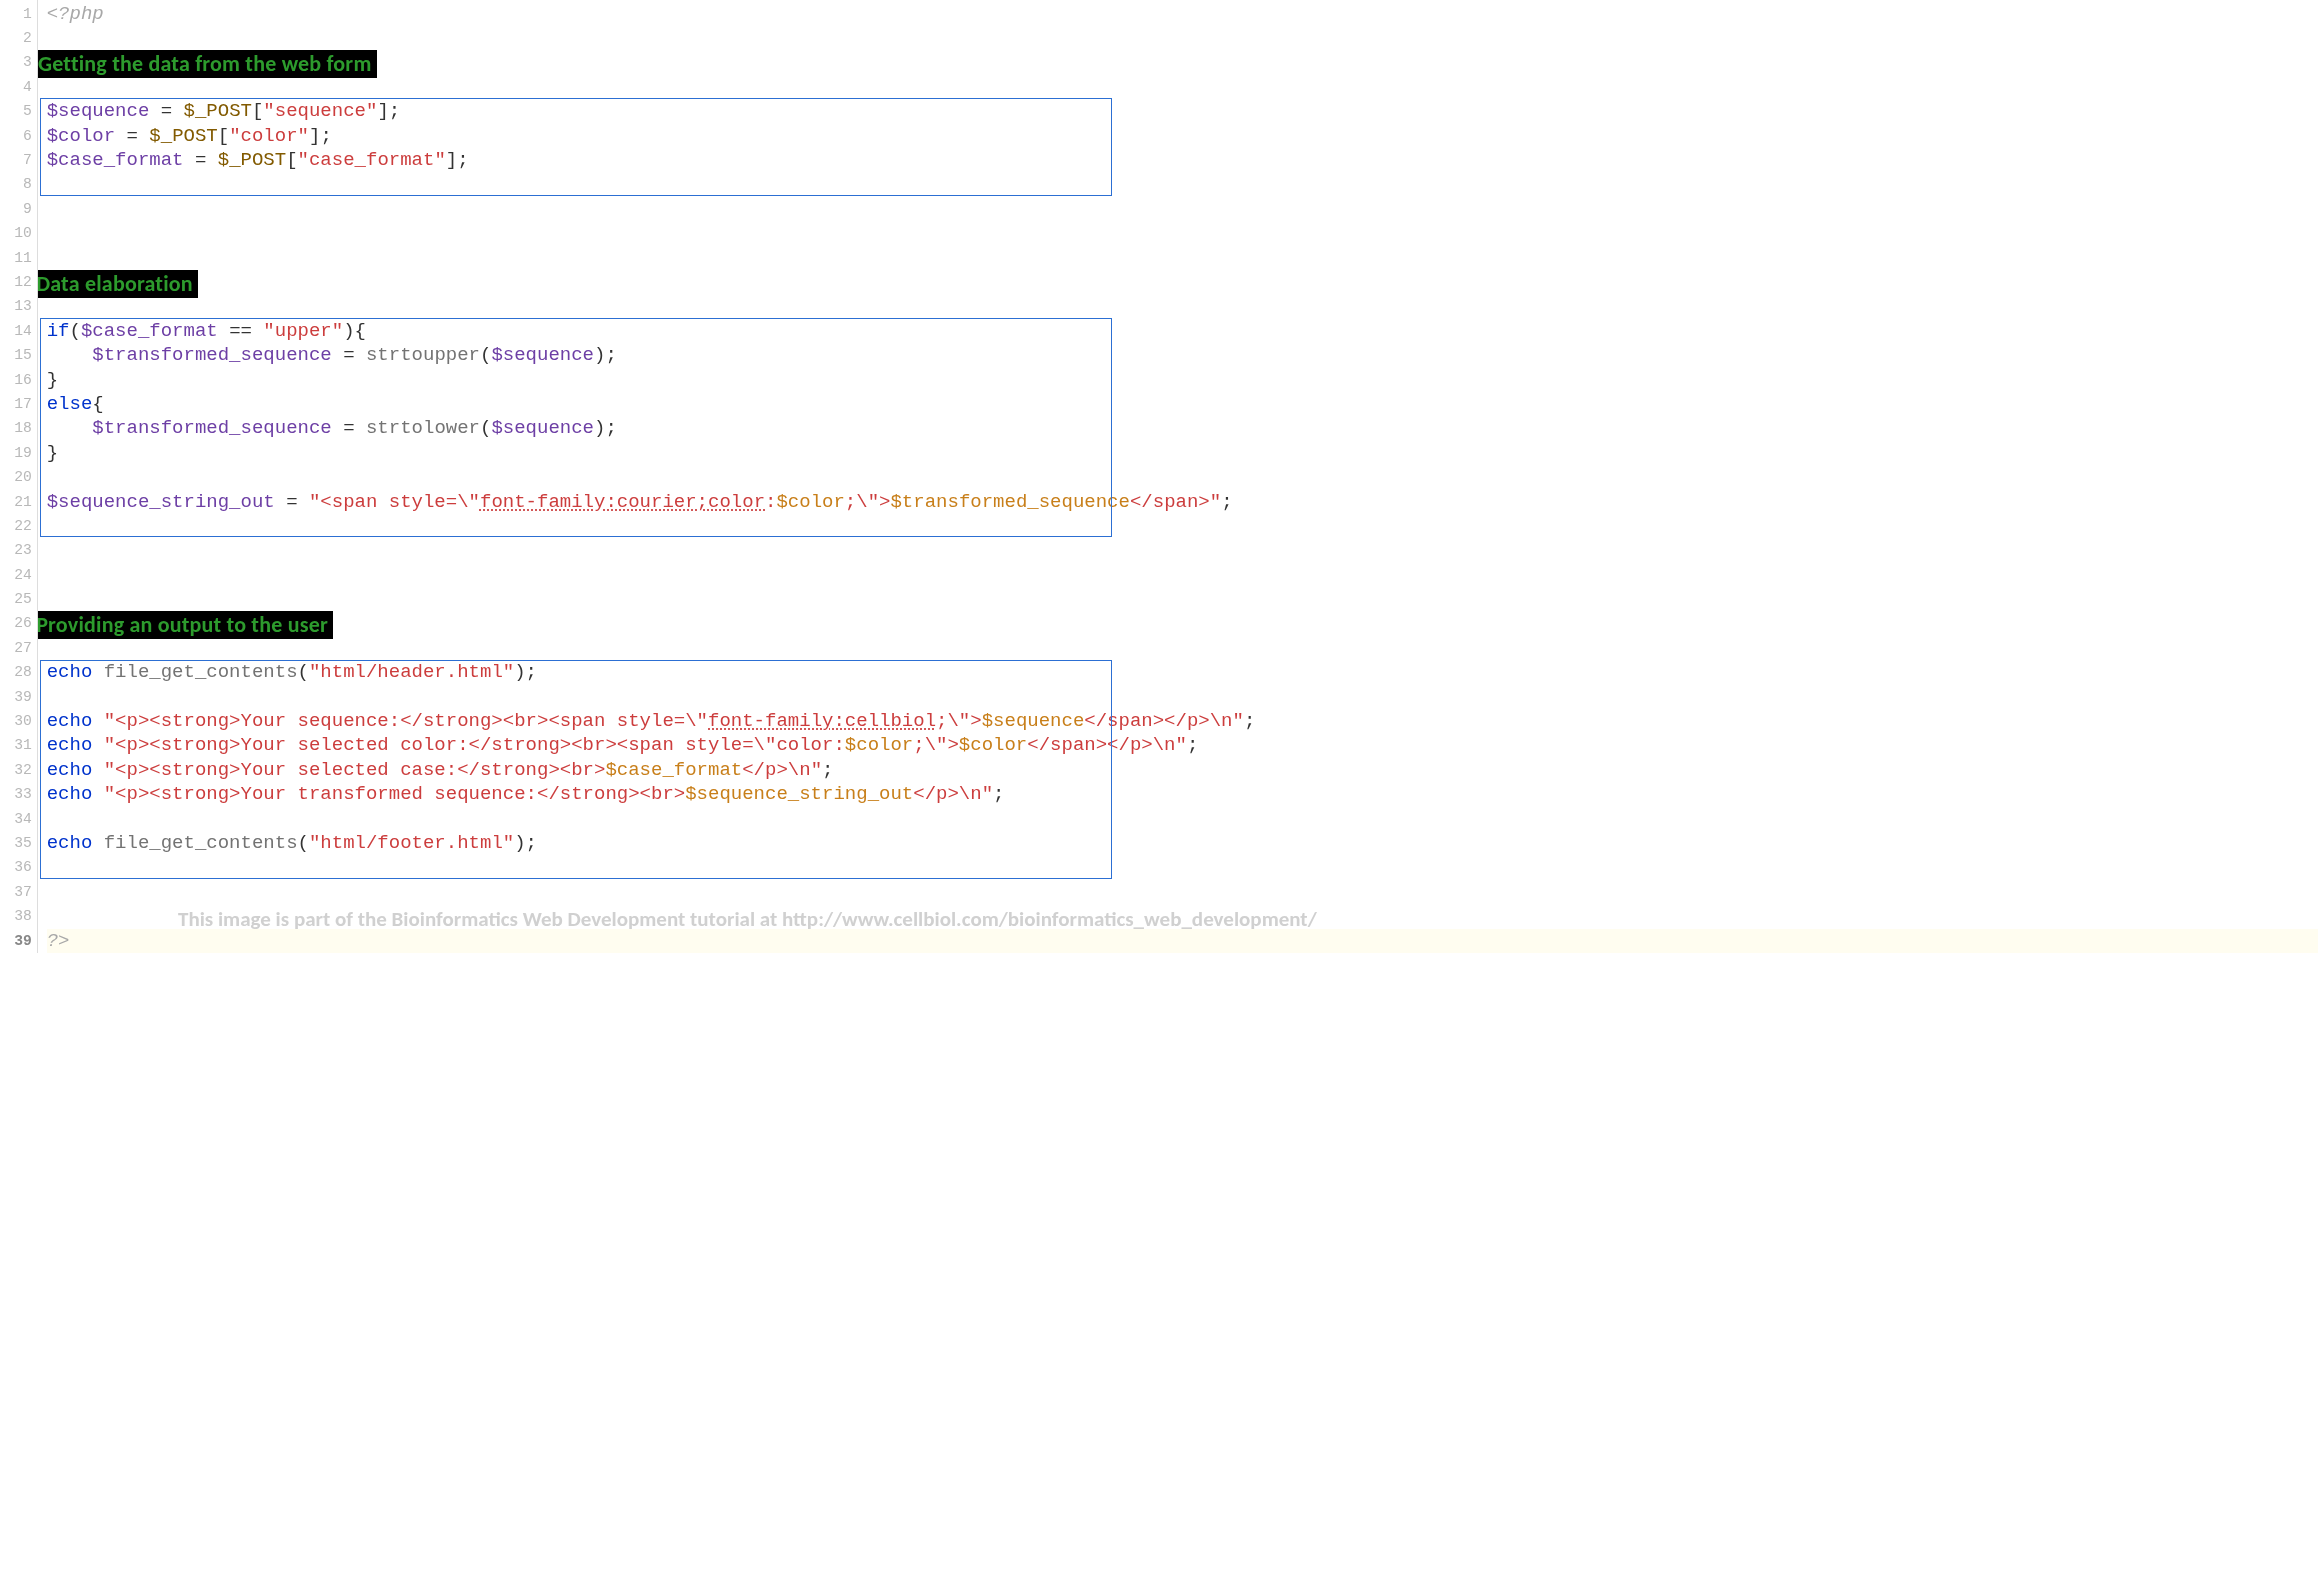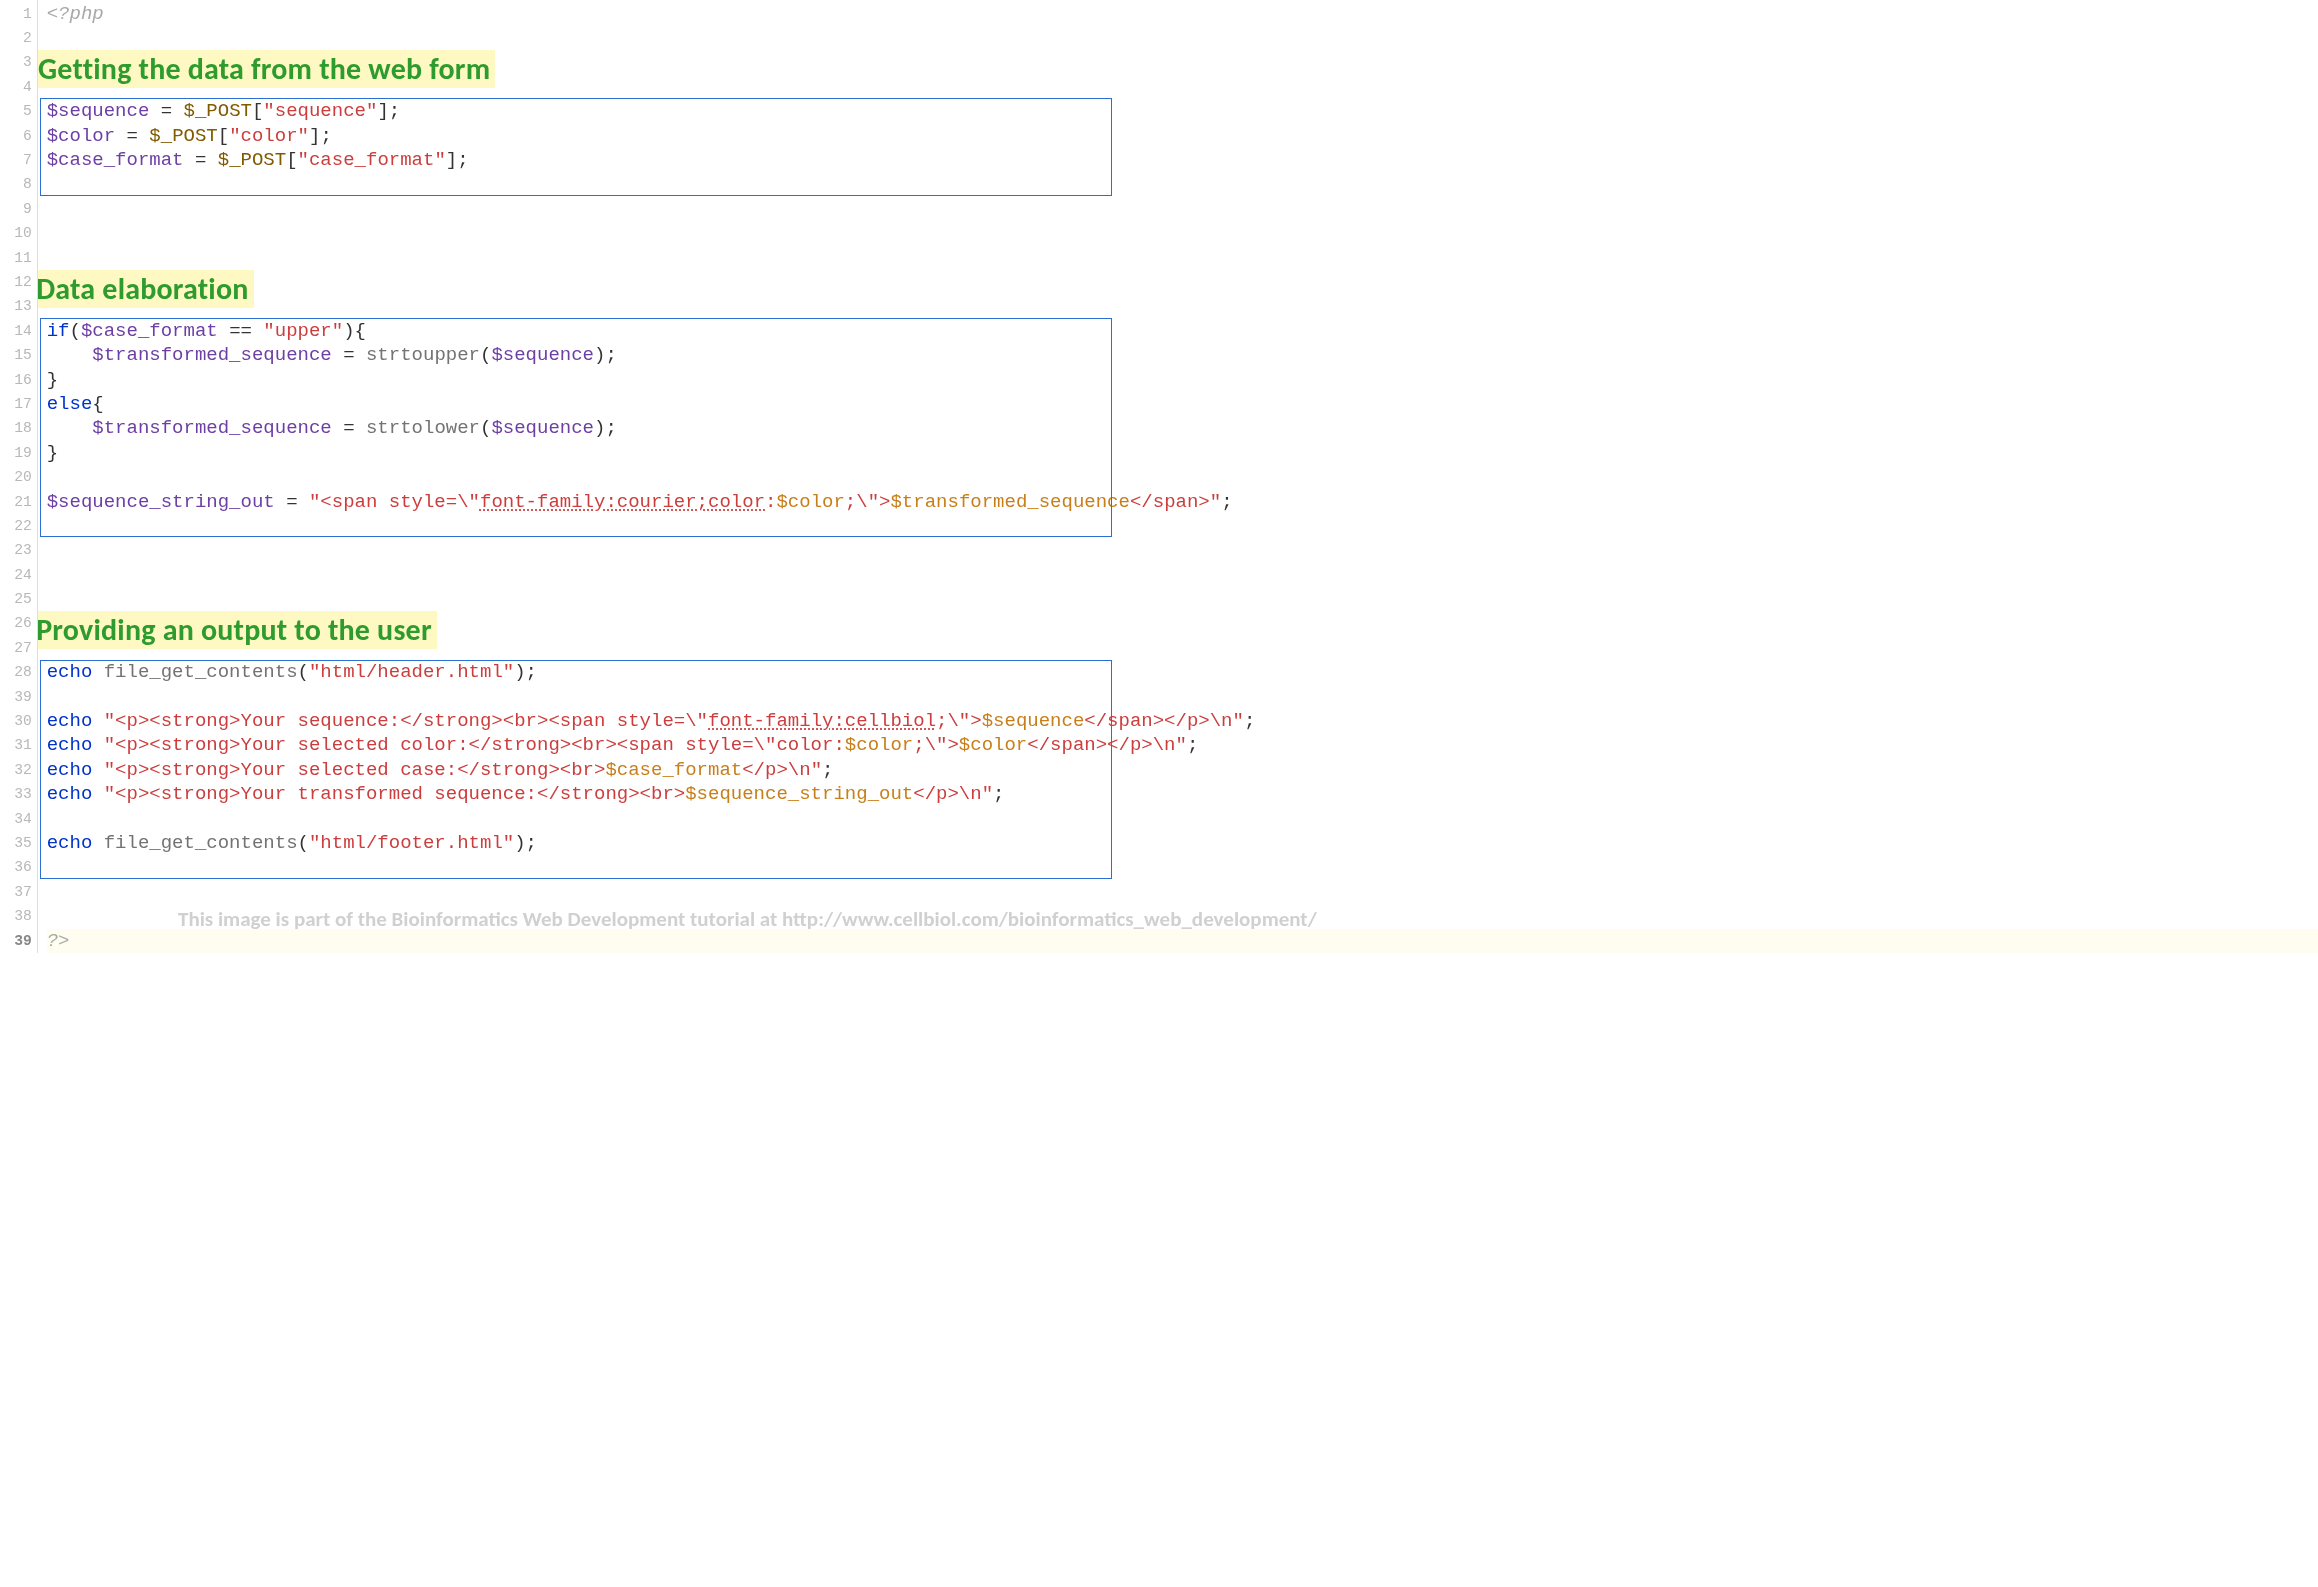--- a/index.html
+++ b/index.html
@@ -40,23 +40,23 @@
   .punc { color: #333; }
   .kw { color: #0033cc; }
   .fn { color: #737373; }
   .varin { color: #c87f1a; }
   .sp { text-decoration: underline dotted #d05050; text-underline-offset: 2.6px; }
 
   .heading {
     position: absolute;
     font-family: -apple-system, BlinkMacSystemFont, "Segoe UI", Calibri, sans-serif;
     font-weight: 700;
-    font-size: 30px;
+    font-size: 22px;
     color: #2d9b2d;
-    background: #fef9c3;
+    background: #000000;
     padding: 0 5.2px 0 1.7px;
     letter-spacing: 0.2px;
     white-space: nowrap;
   }
   .box {
     position: absolute;
     border: 1.7px solid #2c6fd3;
     pointer-events: none;
     left: 1.7px;
   }

